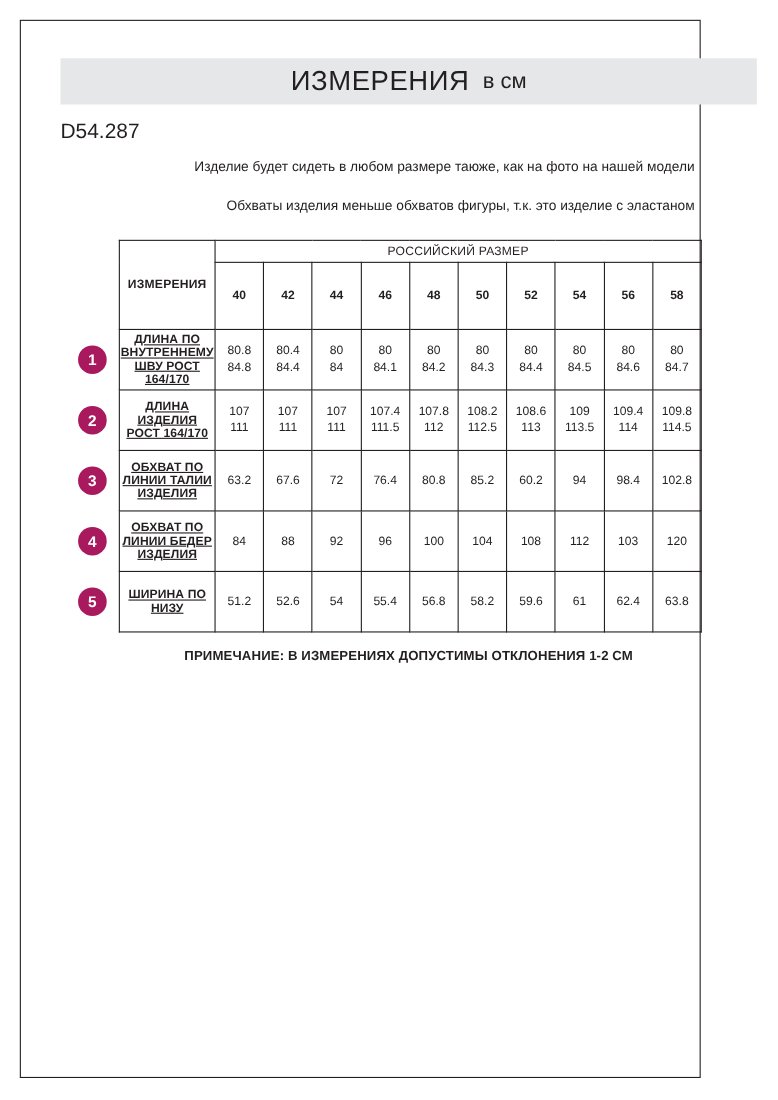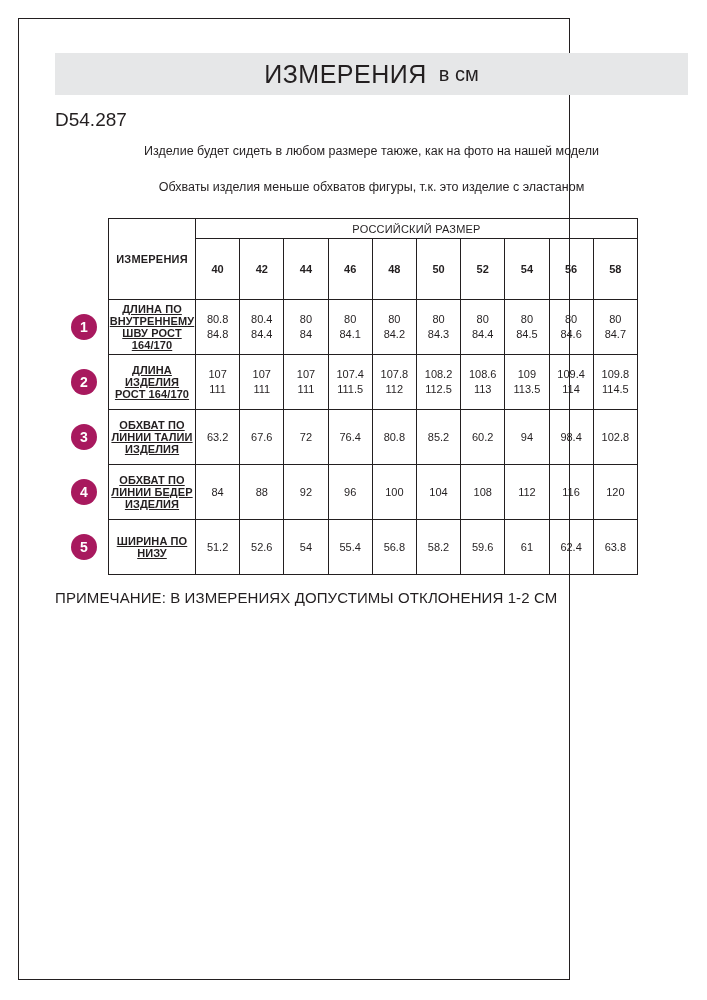--- a/index.html
+++ b/index.html
@@ -11,21 +11,21 @@
     width: 707px;
     height: 1000px;
     font-family: "Liberation Sans", sans-serif;
     color: #231f20;
     position: relative;
   }
   .page-frame {
     position: absolute;
     left: 18px;
     top: 18px;
-    width: 552px;
+    width: 619px;
     height: 962px;
     border: 1px solid #231f20;
     box-sizing: border-box;
   }
   .content {
     position: absolute;
     left: 36px;
     top: 34px;
     width: 633px;
   }
@@ -53,21 +53,21 @@
     font-weight: 400;
     padding-left: 2px;
   }
   
   .code {
     text-align: left;
     font-size: 19px;
     margin-top: 14px;
   }
   .note {
-    text-align: center;
+    text-align: right;
     font-size: 12.5px;
     line-height: 17px;
     margin: 12px auto 0 auto;
     width: 520px;
   }
   .note.second {
     margin-top: 19px;
   }
   
   .table-wrap {
@@ -137,22 +137,23 @@
     background: #a8195e;
     color: #ffffff;
     font-size: 14px;
     font-weight: bold;
     display: flex;
     align-items: center;
     justify-content: center;
   }
   .footnote {
     margin-top: 14px;
-    font-size: 15px;
-    font-weight: normal;
+    text-align: center;
+    font-size: 12px;
+    font-weight: bold;
     letter-spacing: 0.1px;
   }
 </style>
 </head>
 <body>
 
 <div class="page-frame">
   <div class="content">
 
     <div class="title-bar">
@@ -235,21 +236,21 @@
             <tr class="r4">
               <td class="label">ОБХВАТ ПО ЛИНИИ БЕДЕР ИЗДЕЛИЯ</td>
               <td class="val">84</td>
               <td class="val">88</td>
               <td class="val">92</td>
               <td class="val">96</td>
               <td class="val">100</td>
               <td class="val">104</td>
               <td class="val">108</td>
               <td class="val">112</td>
-              <td class="val">116</td>
+              <td class="val">103</td>
               <td class="val">120</td>
             </tr>
             <tr class="r5">
               <td class="label">ШИРИНА ПО НИЗУ</td>
               <td class="val">51.2</td>
               <td class="val">52.6</td>
               <td class="val">54</td>
               <td class="val">55.4</td>
               <td class="val">56.8</td>
               <td class="val">58.2</td>

